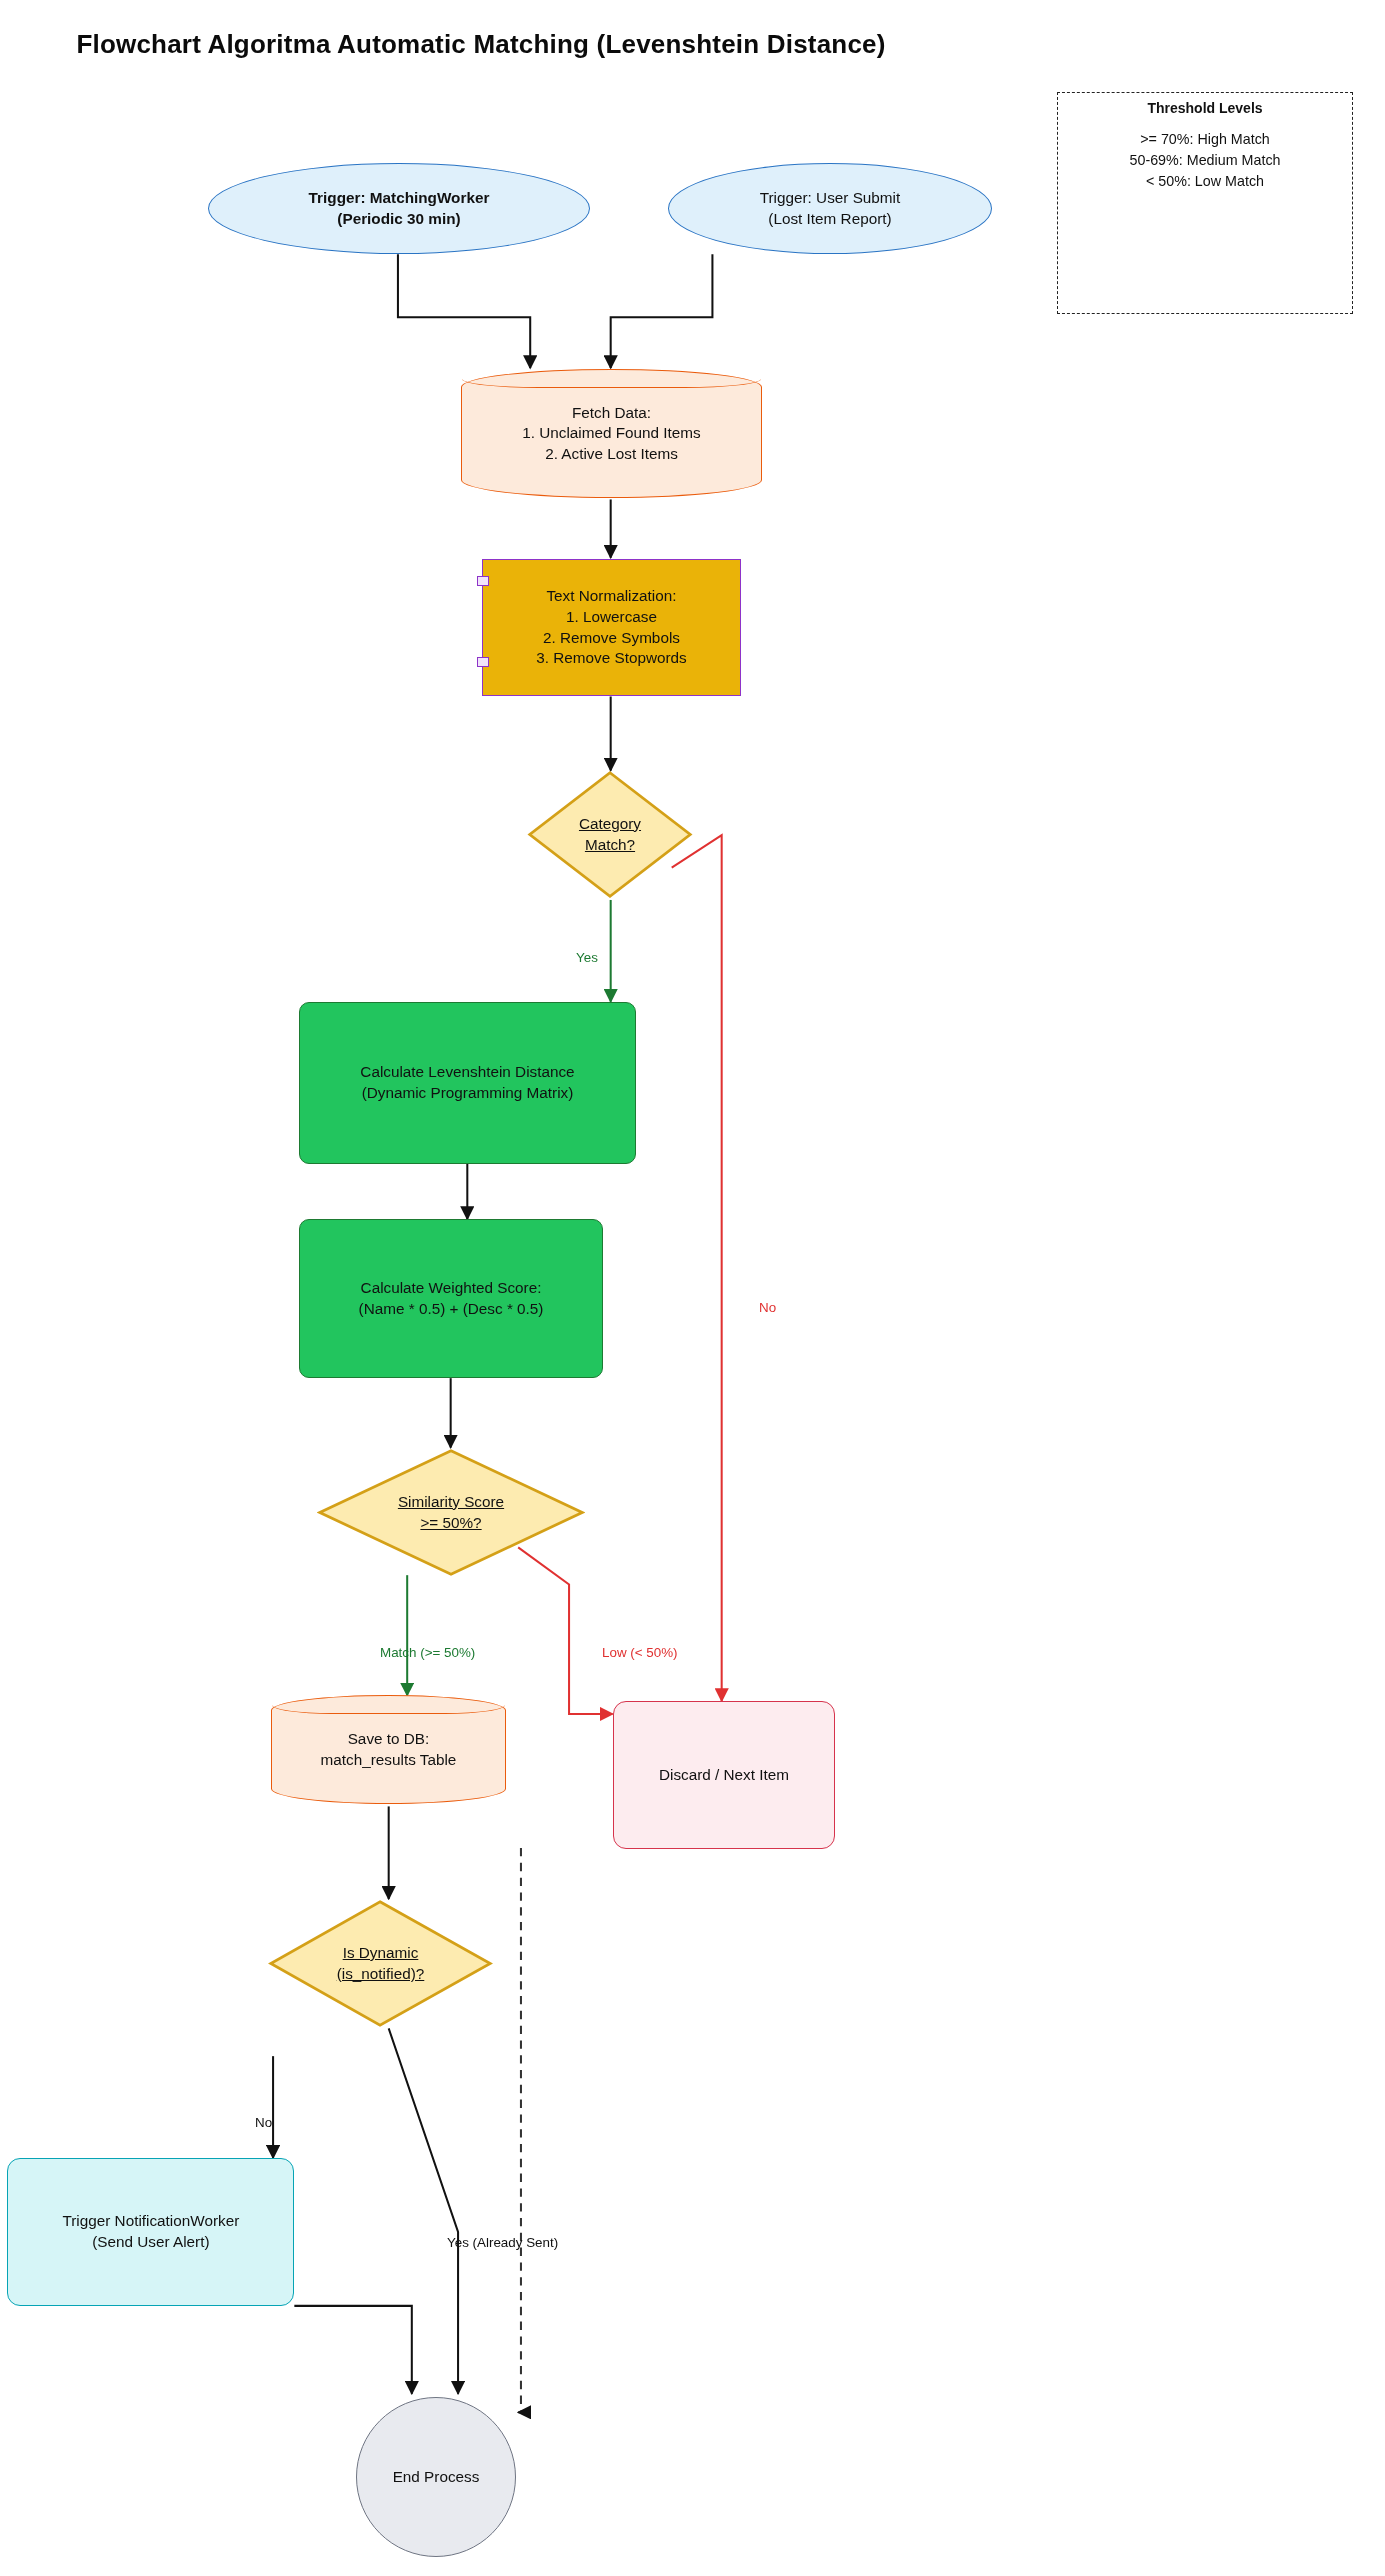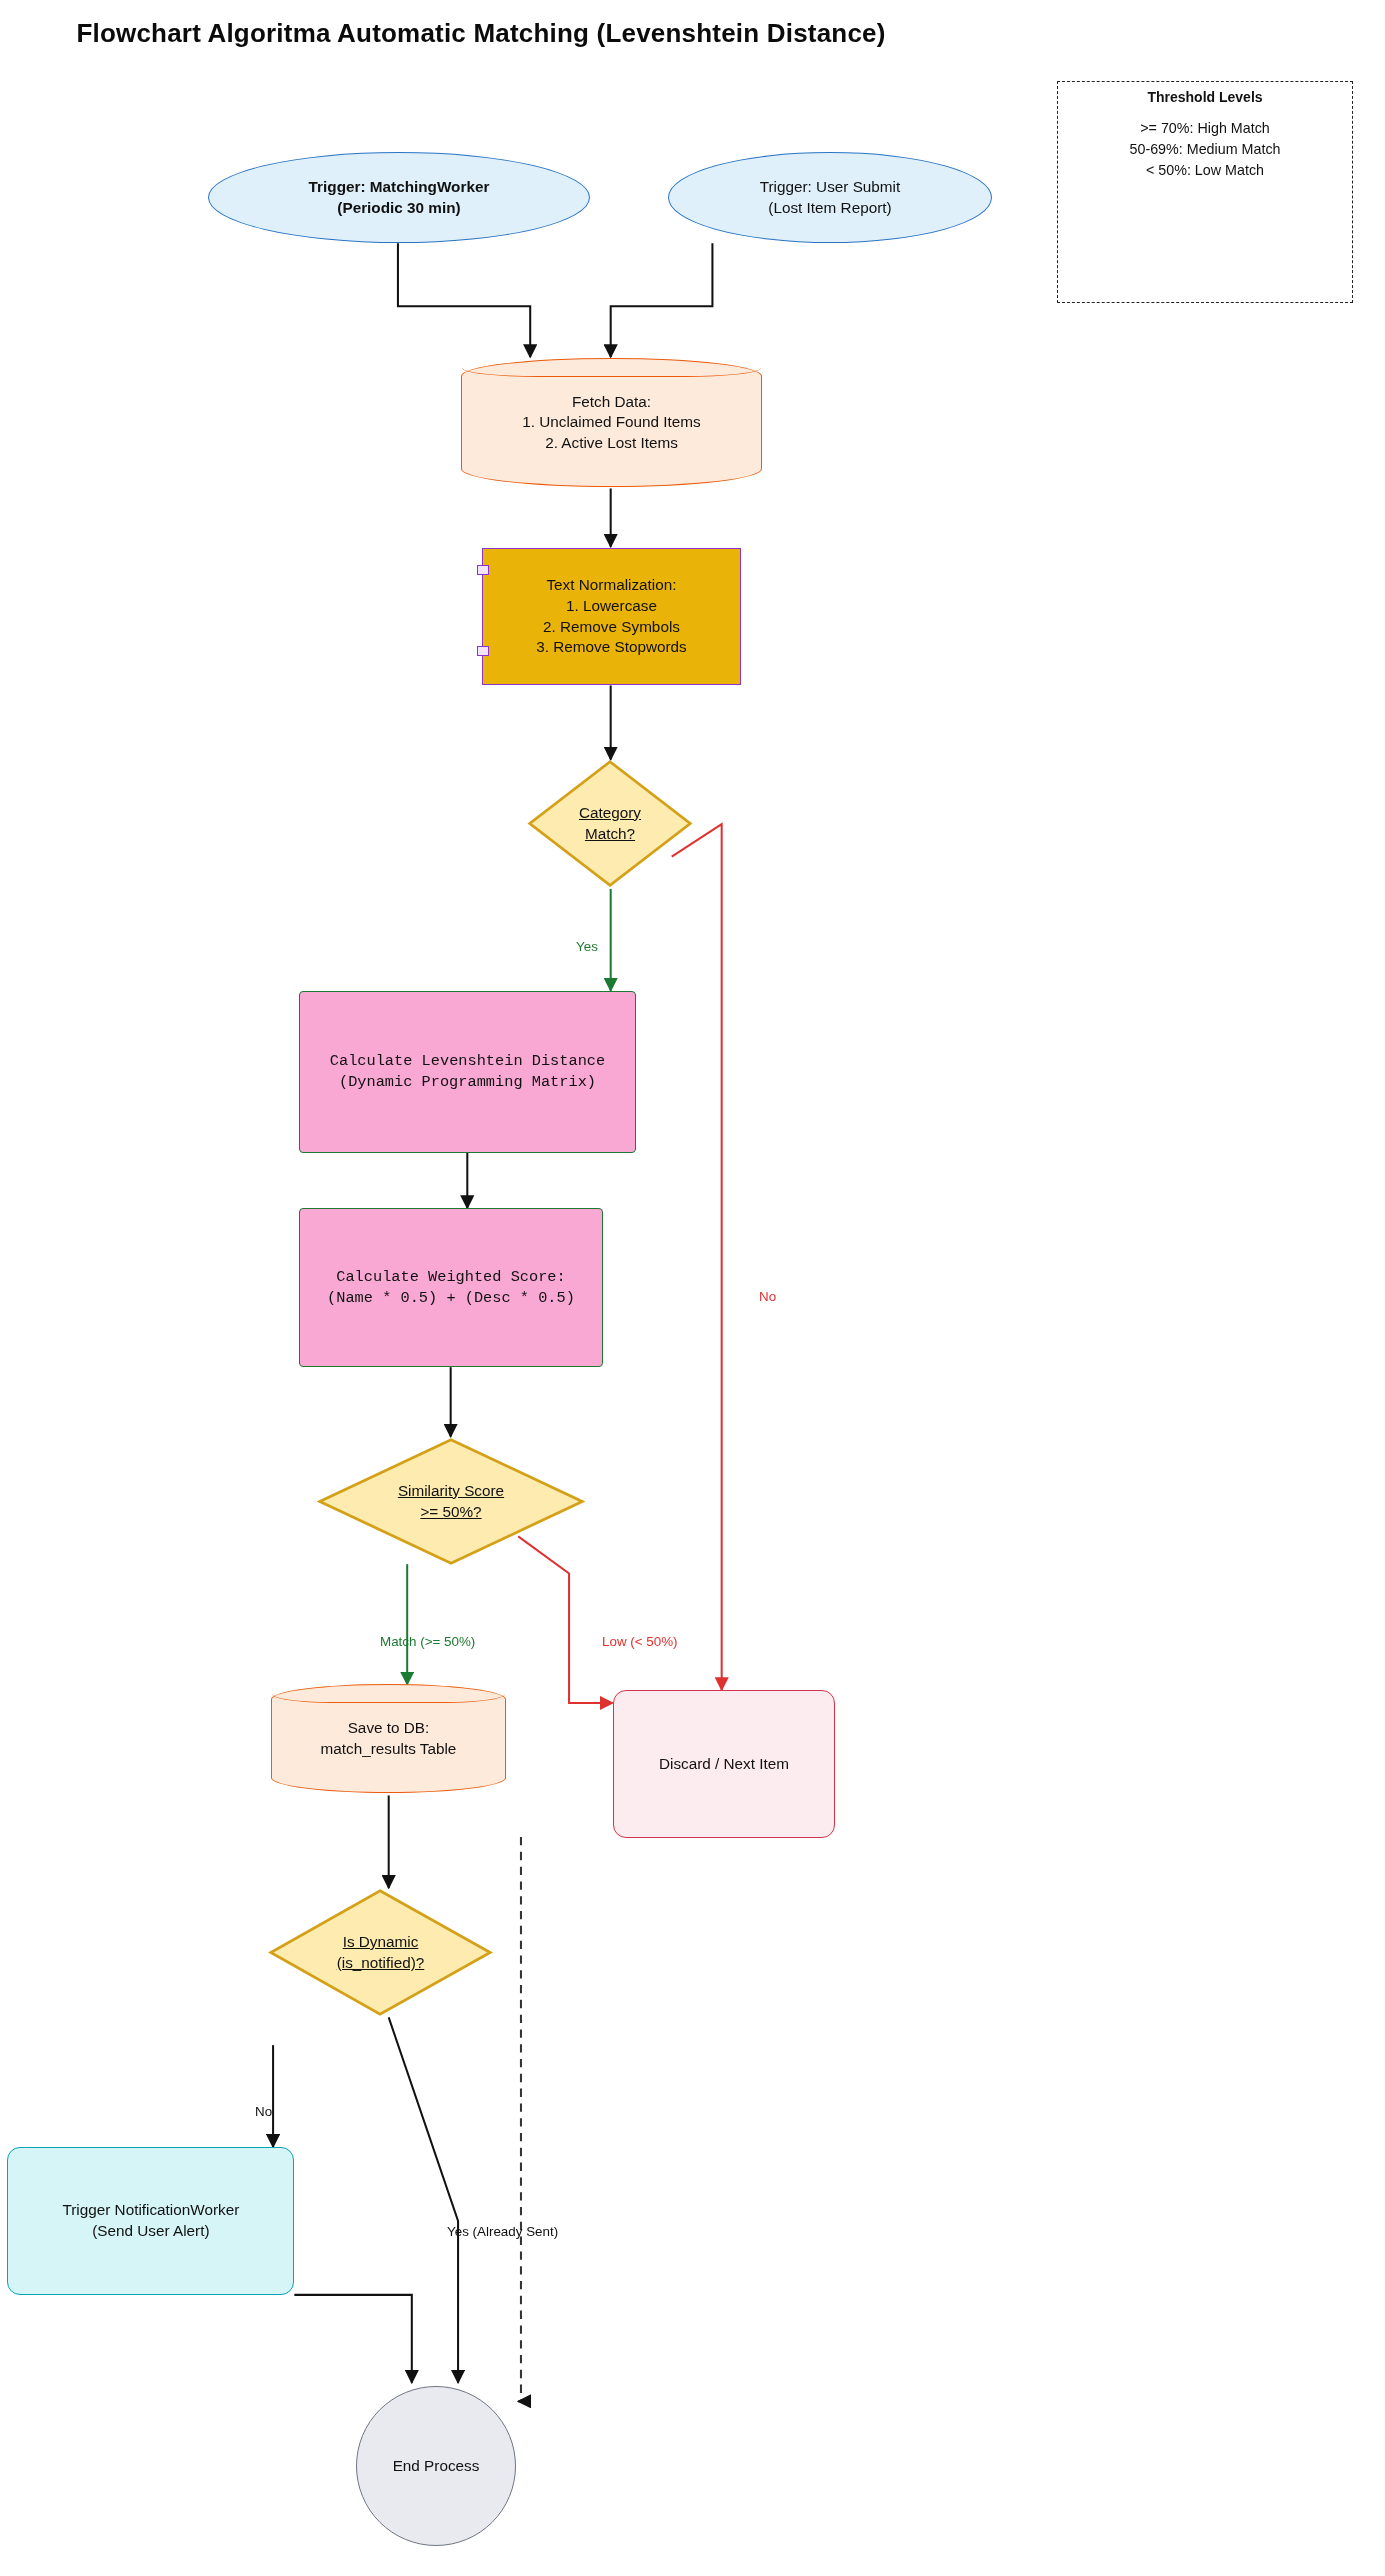--- a/index.html
+++ b/index.html
@@ -9,21 +9,21 @@
   }
   body {
     width: 1386px;
     height: 2576px;
     font-family: "Liberation Sans", sans-serif;
     position: relative;
     overflow: hidden;
   }
   #canvas {
     position: absolute;
-    left: 0; top: 1px;
+    left: 0; top: 12px;
     width: 1386px;
     height: 2410px;
   }
   .title {
     position: absolute;
     left: 0;
     top: 16.6px;
     width: 962px;
     text-align: center;
     font-size: 26px;
@@ -79,24 +79,23 @@
     position: absolute;
     left: -6.5px;
     width: 12px;
     height: 10.2px;
     background: #f2e4fb;
     border: 1.8px solid #8d33c9;
     box-sizing: border-box;
   }
   
   .n-proc {
-    background: #f9a8d4;
+    background: #22c55e;
     border: 1.8px solid #1d7a32;
-    border-radius: 4px;
-    font-family: Liberation Mono, monospace;
+    border-radius: 10px;
   }
   .n-proc-red {
     background: #fdecef;
     border: 1.8px solid #d6334c;
     border-radius: 13px;
   }
   .n-proc-cyan {
     background: #d6f5f7;
     border: 1.8px solid #06a4b5;
     border-radius: 13px;

